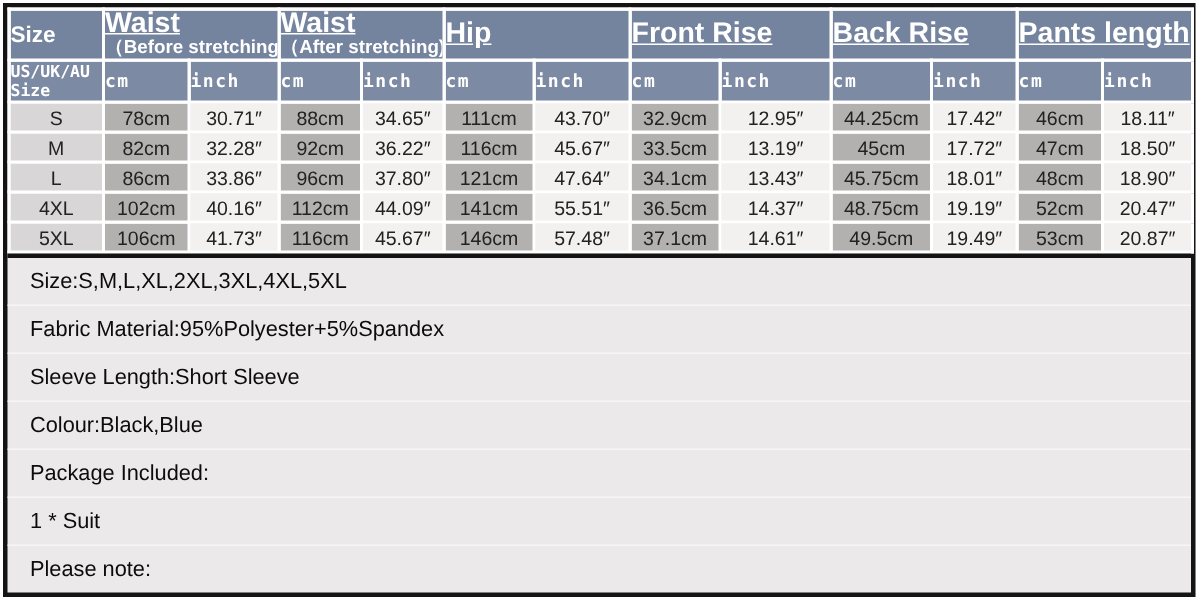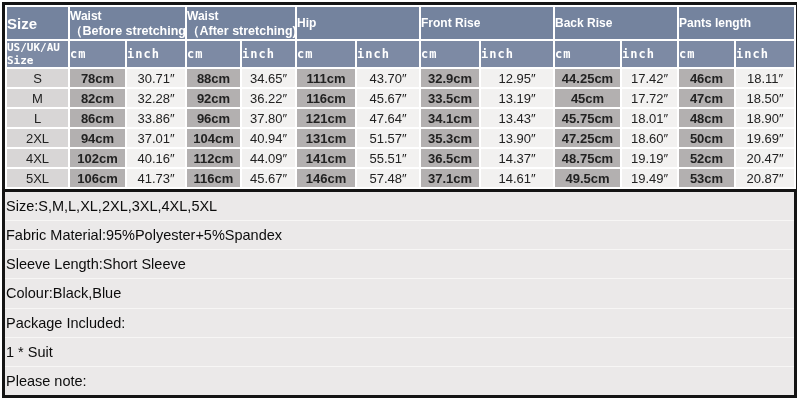--- a/index.html
+++ b/index.html
@@ -25,33 +25,33 @@
   thead th { color: #ffffff; font-weight: bold; text-align: left; vertical-align: middle; }
   tr.group-row { height: 34px; }
   tr.group-row th { background: var(--header_bg); }
   tr.unit-row { height: 14px; }
   tr.unit-row th {
     background: var(--subheader_bg);
     font-family: "DejaVu Sans Mono", monospace;
     font-size: 12px; letter-spacing: 1px;
   }
   th.size-head { font-size: 15px; }
-  .group-line1 { font-size: 12px; line-height: 16px; }
+  .group-line1 { font-size: 19px; line-height: 16px; text-decoration: underline; }
   .group-line2 { font-size: 12.5px; line-height: 14px; }
   .sub-line { font-size: 11px; line-height: 13px; letter-spacing: 0; }
   tbody tr { height: 20px; }
   tbody td { font-size: 13px; color: #222222; text-align: center; vertical-align: middle; }
   td.size-cell { background: var(--size_col_bg); }
-  td.cm-cell   { background: var(--cm_bg); font-weight: bold; }
+  td.cm-cell   { background: var(--cm_bg); }
   td.inch-cell { background: var(--inch_bg); }
   .divider { height: 3px; background: var(--border); flex: none; }
   .notes { flex: 1; display: flex; flex-direction: column; }
   .note-line {
     flex: 1; display: flex; align-items: center;
-    padding-left: 1px; font-size: 14.5px; color: #0c0c0c;
+    padding-left: 15px; font-size: 14.5px; color: #0c0c0c;
     border-top: 1px solid #f7f6f5; overflow: hidden; white-space: nowrap;
   }
   .note-line:first-child { border-top: none; }
 </style>
 </head>
 <body>
 
 <div class="sheet">
 
   <table class="size-table">
@@ -156,35 +156,20 @@
     <td class="inch-cell">47.64″</td>
     <td class="cm-cell">34.1cm</td>
     <td class="inch-cell">13.43″</td>
     <td class="cm-cell">45.75cm</td>
     <td class="inch-cell">18.01″</td>
     <td class="cm-cell">48cm</td>
     <td class="inch-cell">18.90″</td>
   </tr>
 
 
-  <tr>
-    <td class="size-cell">2XL</td>
-    <td class="cm-cell">94cm</td>
-    <td class="inch-cell">37.01″</td>
-    <td class="cm-cell">104cm</td>
-    <td class="inch-cell">40.94″</td>
-    <td class="cm-cell">131cm</td>
-    <td class="inch-cell">51.57″</td>
-    <td class="cm-cell">35.3cm</td>
-    <td class="inch-cell">13.90″</td>
-    <td class="cm-cell">47.25cm</td>
-    <td class="inch-cell">18.60″</td>
-    <td class="cm-cell">50cm</td>
-    <td class="inch-cell">19.69″</td>
-  </tr>
 
 
   <tr>
     <td class="size-cell">4XL</td>
     <td class="cm-cell">102cm</td>
     <td class="inch-cell">40.16″</td>
     <td class="cm-cell">112cm</td>
     <td class="inch-cell">44.09″</td>
     <td class="cm-cell">141cm</td>
     <td class="inch-cell">55.51″</td>

